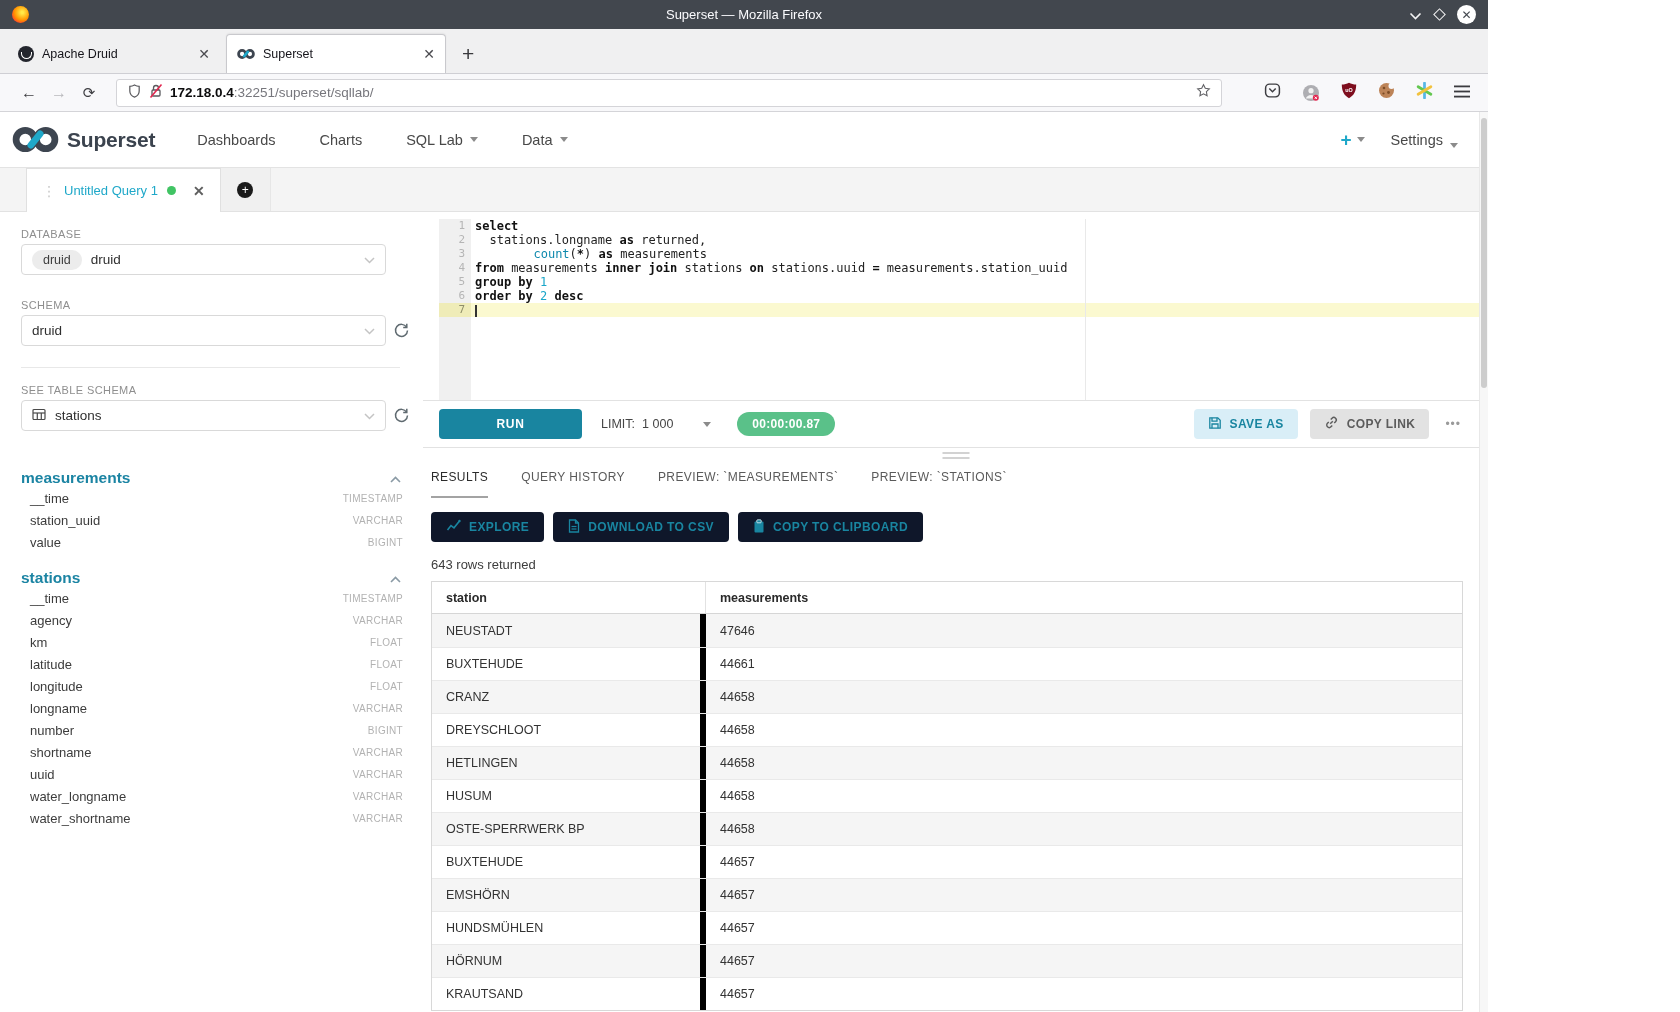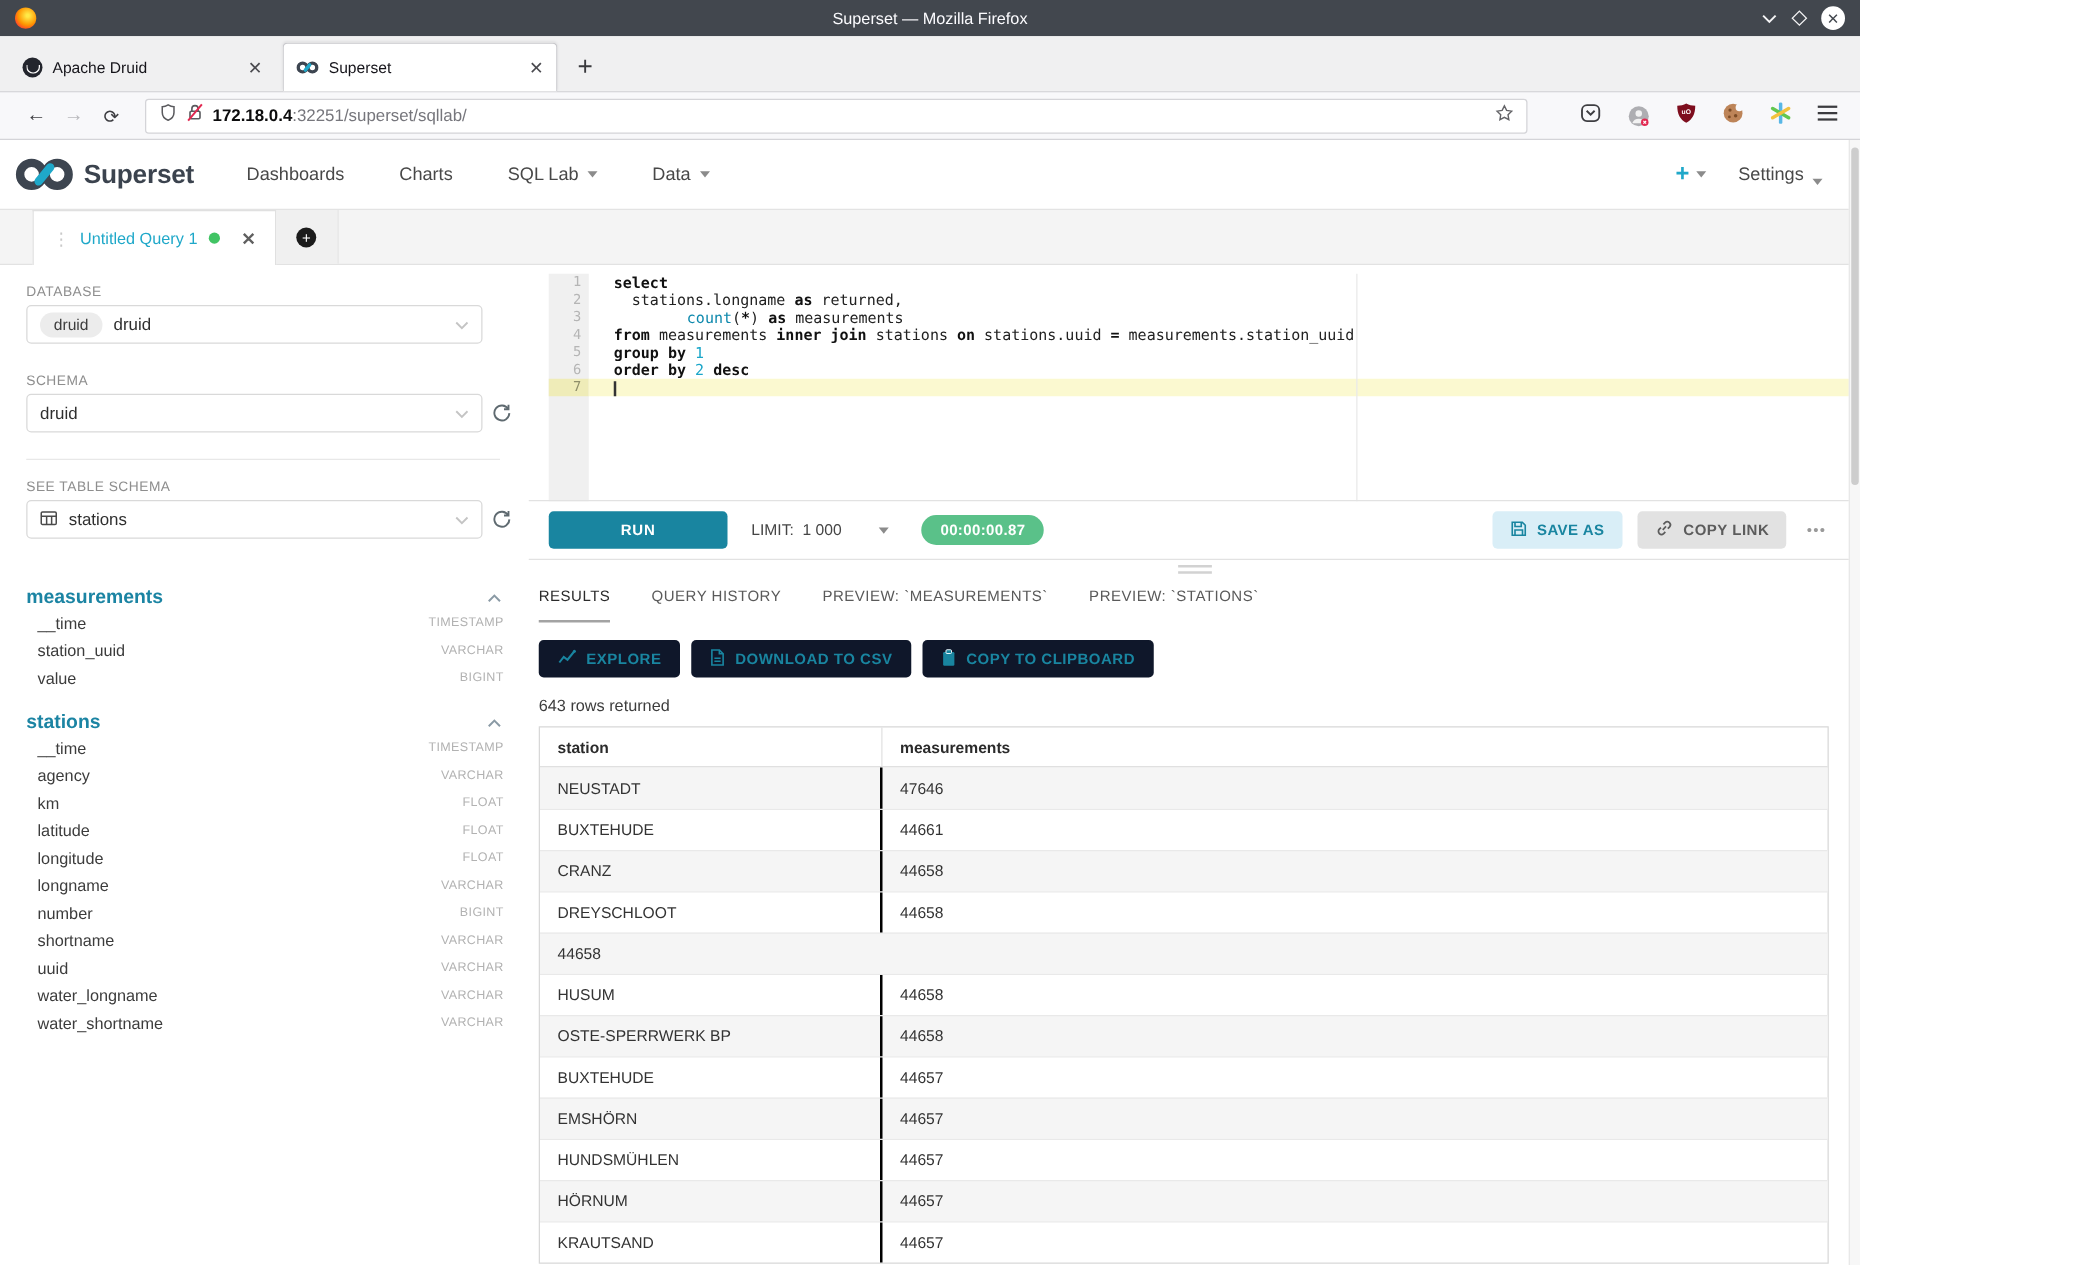--- a/index.html
+++ b/index.html
@@ -79,21 +79,21 @@
 
   
   .content { position:absolute; left:423px; top:212px; right:0; bottom:0; }
 
   
   .editor { position:absolute; left:16px; top:7px; width:1214px; height:182px; background:#fff; font-family:"DejaVu Sans Mono", monospace; font-size:12px; }
   .gutter { position:absolute; left:0; top:0; width:32px; height:182px; background:#f0f0f0; }
   .gutter-line { height:14px; line-height:14px; text-align:right; padding-right:6px; color:#b5b5b5; font-size:11px; }
   .gutter-line.active { background:#efecb8; color:#8f8f6a; }
   .code { position:absolute; left:32px; top:0; right:0; height:182px; }
-  .code-line { height:14px; line-height:14px; padding-left:20px; white-space:pre; color:#222; }
+  .code-line { height:14px; line-height:14px; padding-left:4px; white-space:pre; color:#222; }
   .code-line.active { background:#fbf9d0; }
   .tk-kw { font-weight:bold; color:#111; }
   .tk-fn { color:#0e89ad;margin-left:44px; }
   .tk-num { color:#1aa6c9; }
   .tk-op { font-weight:bold; color:#111; }
   .cursor { display:inline-block; width:2px; height:12px; background:#333; vertical-align:middle; }
   .ruler { position:absolute; left:614px; top:0; bottom:0; width:1px; background:#e9e9e9; }
 
   
   .run-row { position:absolute; left:0; right:0; top:188px; height:47px; border-top:1px solid #e2e2e2; display:flex; align-items:center; padding:0 27px 0 16px; }
@@ -122,21 +122,21 @@
   .rowcount { margin-top:15px; font-size:13px; color:#3d3d3d; }
   .rtable { margin-top:9px; border:1px solid #d8d8d8; background:#fff; }
   .rt-header { display:flex; height:32px; border-bottom:1px solid #d6d6d6; }
   .rt-h1, .rt-h2 { display:flex; align-items:center; padding:0 14px; font-size:12.5px; font-weight:bold; color:#2b2b2b; }
   .rt-h1 { width:274px; flex:none; border-right:1px solid #e2e2e2; }
   .rt-h2 { flex:1; }
   .rt-row { display:flex; height:33px; }
   .rt-row + .rt-row { border-top:1px solid #e9e9e9; }
   .rt-row.odd { background:#f5f5f5; }
   .rt-c1, .rt-c2 { display:flex; align-items:center; padding:0 14px; font-size:12.5px; color:#333; }
-  .rt-c1 { width:274px; flex:none; border-right:2px solid #000000; }
+  .rt-c1 { width:274px; flex:none; border-right:6px solid #000000; }
   .rt-c2 { flex:1; }
 
   
   .pg-scroll { position:absolute; right:0; top:112px; bottom:0; width:9px; background:#f7f7f7; border-left:1px solid #e8e8e8; }
   .pg-thumb { position:absolute; left:1px; right:1px; top:6px; height:270px; background:#cdcdcd; border-radius:4px; }
 </style>
 </head>
 <body>
 
 <div class="screen">
@@ -524,20 +524,21 @@
             </div>
             <div class="rt-row odd">
               <div class="rt-c1">CRANZ</div>
               <div class="rt-c2">44658</div>
             </div>
             <div class="rt-row">
               <div class="rt-c1">DREYSCHLOOT</div>
               <div class="rt-c2">44658</div>
             </div>
             <div class="rt-row odd">
+              <div class="rt-c1">HETLINGEN</div>
               <div class="rt-c2">44658</div>
             </div>
             <div class="rt-row">
               <div class="rt-c1">HUSUM</div>
               <div class="rt-c2">44658</div>
             </div>
             <div class="rt-row odd">
               <div class="rt-c1">OSTE-SPERRWERK BP</div>
               <div class="rt-c2">44658</div>
             </div>

